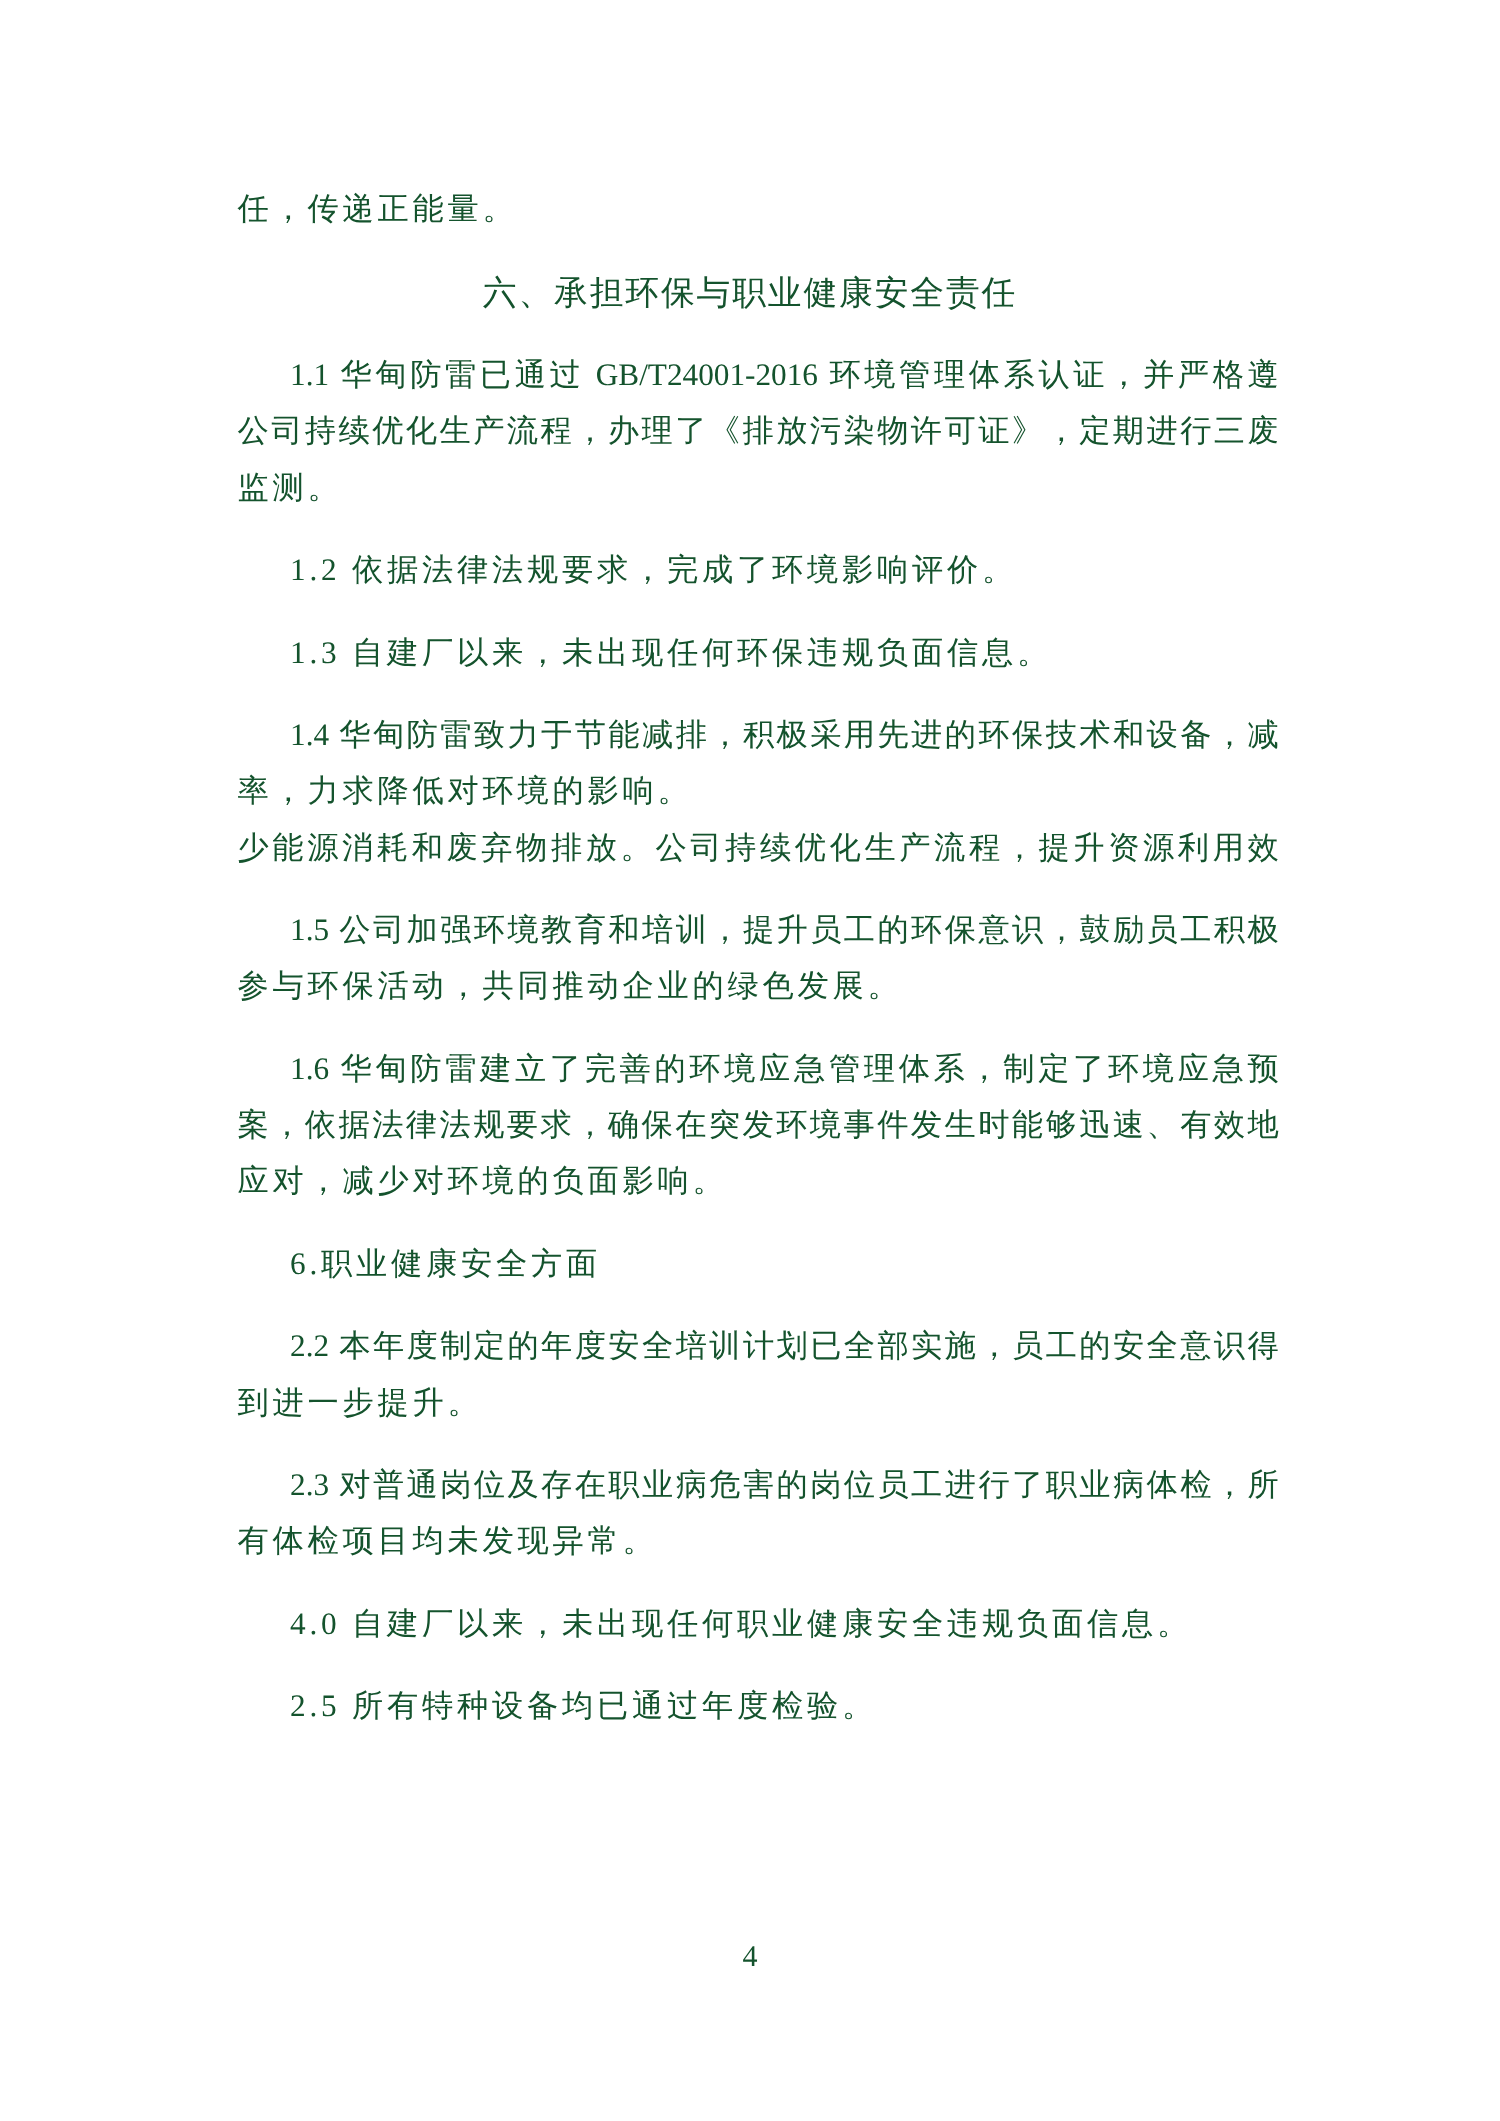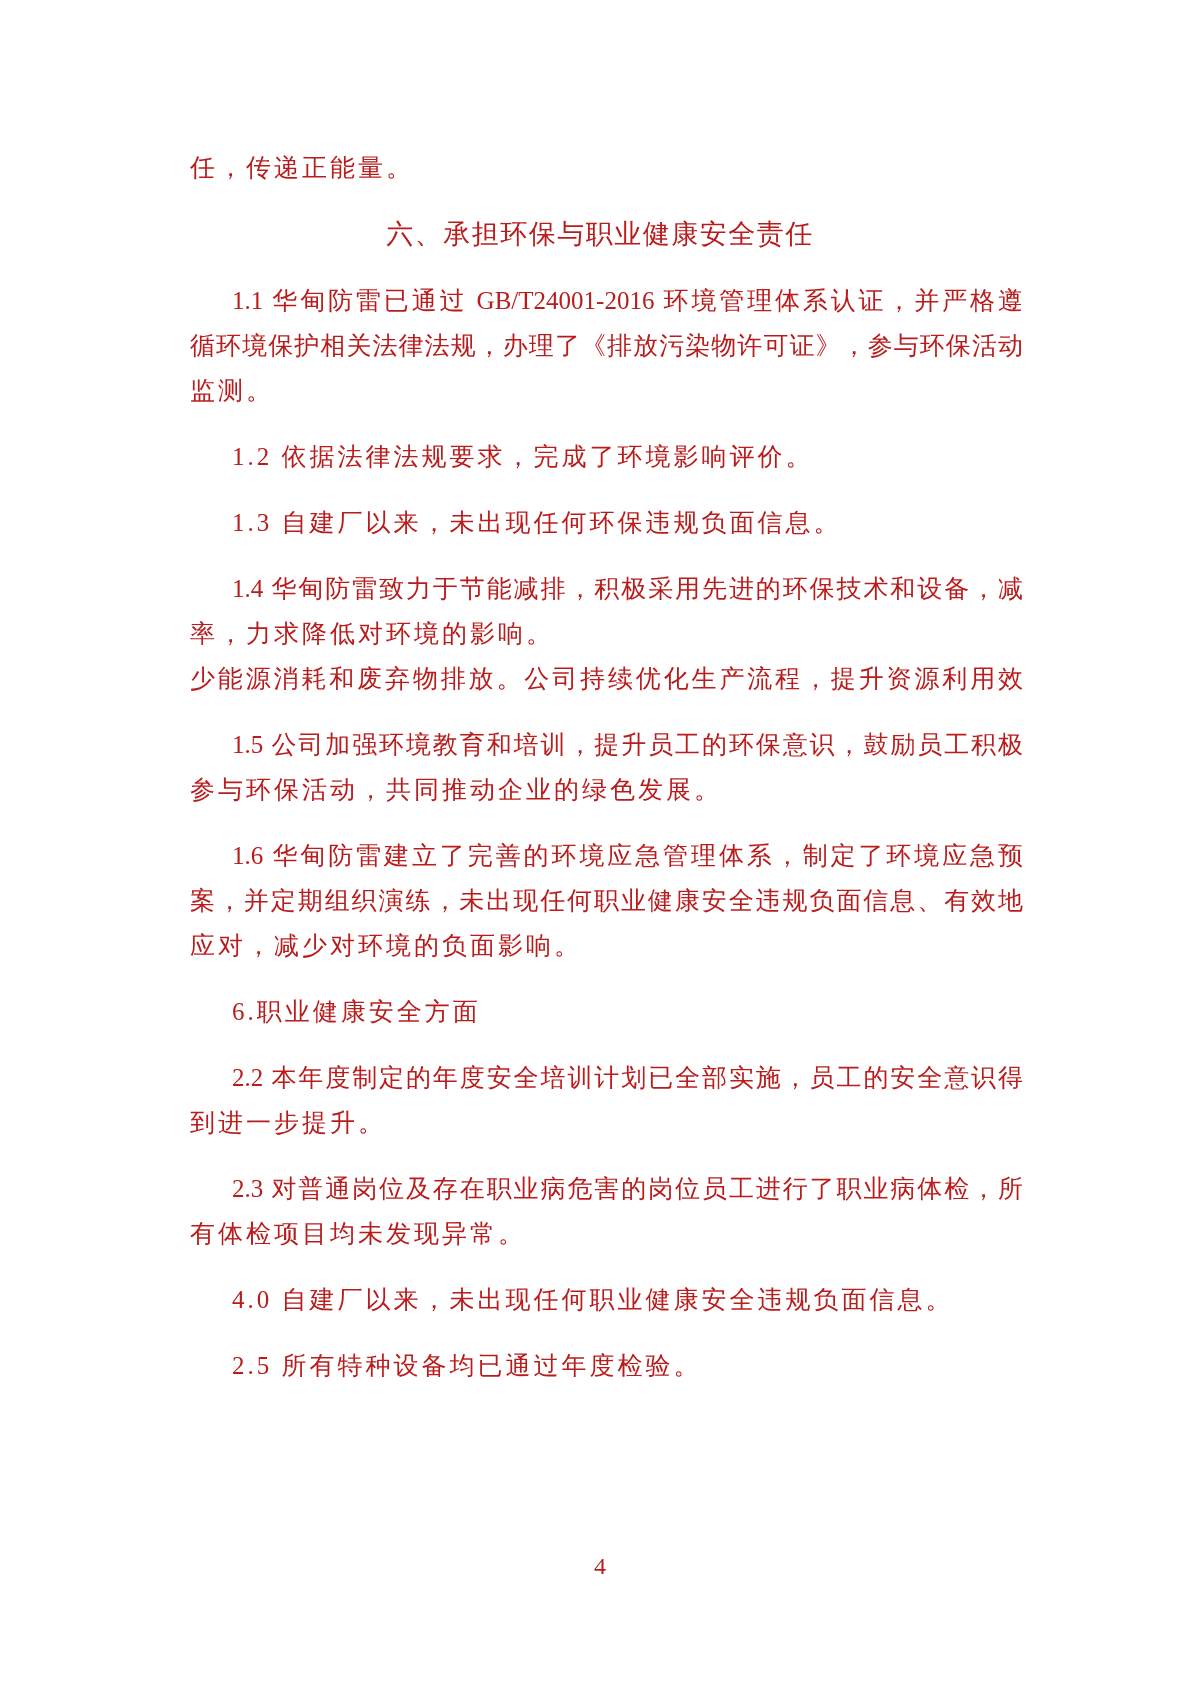--- a/index.html
+++ b/index.html
@@ -5,21 +5,21 @@
   html, body {
     margin: 0;
     padding: 0;
     background: #e8e8e8;
   }
   .page {
     position: relative;
     width: 1200px;
     height: 1697px;
     background: #ffffff;
-    color: #b91c1c;
+    color: #14532d;
     font-family: "Liberation Serif", "DejaVu Serif", serif;
     overflow: hidden;
   }
   .content {
     position: absolute;
     left: 190px;
     top: 145px;
     width: 833px;
   }
   .para {
@@ -68,41 +68,41 @@
 <div class="page">
   <div class="content">
       <div class="para body">
         <div class="line">任，传递正能量。</div>
       </div>
       <div class="para heading">
         <div class="line">六、承担环保与职业健康安全责任</div>
       </div>
       <div class="para body">
         <div class="line fill indent">1.1 华甸防雷已通过 GB/T24001-2016 环境管理体系认证，并严格遵</div>
-        <div class="line fill">循环境保护相关法律法规，办理了《排放污染物许可证》，参与环保活动</div>
+        <div class="line fill">公司持续优化生产流程，办理了《排放污染物许可证》，定期进行三废</div>
         <div class="line">监测。</div>
       </div>
       <div class="para body">
         <div class="line indent">1.2 依据法律法规要求，完成了环境影响评价。</div>
       </div>
       <div class="para body">
         <div class="line indent">1.3 自建厂以来，未出现任何环保违规负面信息。</div>
       </div>
       <div class="para body">
         <div class="line fill indent">1.4 华甸防雷致力于节能减排，积极采用先进的环保技术和设备，减</div>
         <div class="line">率，力求降低对环境的影响。</div>
         <div class="line fill">少能源消耗和废弃物排放。公司持续优化生产流程，提升资源利用效</div>
       </div>
       <div class="para body">
         <div class="line fill indent">1.5 公司加强环境教育和培训，提升员工的环保意识，鼓励员工积极</div>
         <div class="line">参与环保活动，共同推动企业的绿色发展。</div>
       </div>
       <div class="para body">
         <div class="line fill indent">1.6 华甸防雷建立了完善的环境应急管理体系，制定了环境应急预</div>
-        <div class="line fill">案，并定期组织演练，未出现任何职业健康安全违规负面信息、有效地</div>
+        <div class="line fill">案，依据法律法规要求，确保在突发环境事件发生时能够迅速、有效地</div>
         <div class="line">应对，减少对环境的负面影响。</div>
       </div>
       <div class="para body">
         <div class="line indent">6.职业健康安全方面</div>
       </div>
       <div class="para body">
         <div class="line fill indent">2.2 本年度制定的年度安全培训计划已全部实施，员工的安全意识得</div>
         <div class="line">到进一步提升。</div>
       </div>
       <div class="para body">

